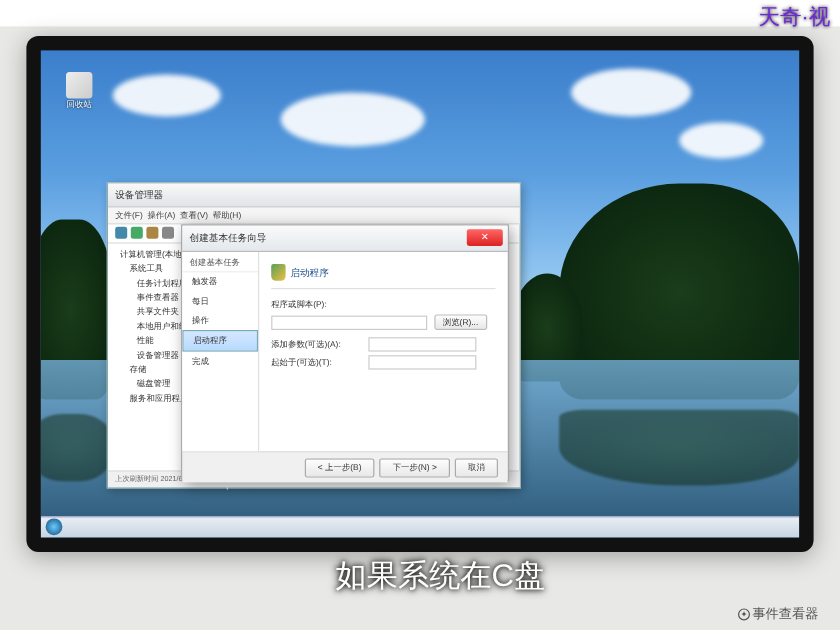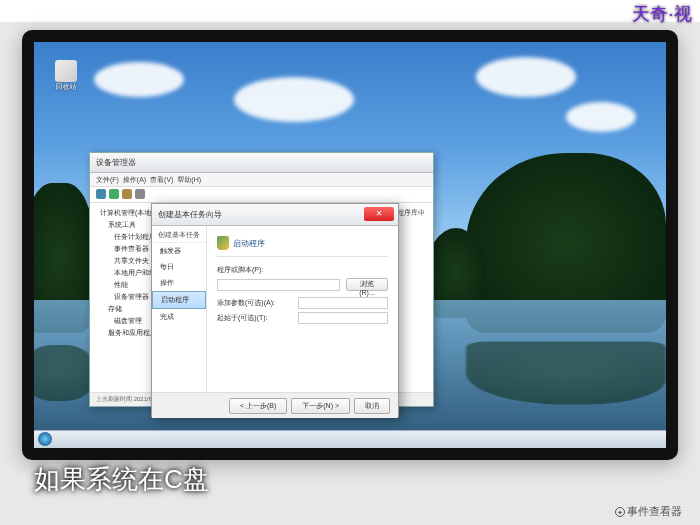--- a/index.html
+++ b/index.html
@@ -20,38 +20,38 @@
 .mgr { position:absolute; left:55px; top:110px; width:345px; height:255px; background:#fff; border:1px solid #8aa; box-shadow:2px 2px 8px rgba(0,0,0,0.3);}
 .mgr-title { height:20px; background:linear-gradient(180deg,#f8f8f8,#e0e4e8); border-bottom:1px solid #bbb; font-size:8px; padding:4px 6px; color:#333;}
 .mgr-tool { height:14px; border-bottom:1px solid #ddd; background:#f5f5f5; font-size:7px; color:#444; padding:2px 6px;}
 .mgr-icons { height:16px; border-bottom:1px solid #ddd; padding:2px 6px; display:flex; gap:3px;}
 .mini-ico { width:10px; height:10px; background:#6a9; border-radius:2px;}
 .mgr-body { height:205px; display:flex;}
 .mgr-tree { width:100px; border-right:1px solid #ddd; font-size:7px; padding:4px; color:#333; line-height:12px;}
 .tree-item { padding-left:6px; white-space:nowrap; overflow:hidden;}
 .tree-sub { padding-left:14px;}
 .mgr-content { flex:1; font-size:7px; padding:4px; color:#444; line-height:11px;}
-.dialog { position:absolute; left:117px; top:161px; width:248px; height:214px; background:#f4f4f4; border:1px solid #999; box-shadow:3px 3px 12px rgba(0,0,0,0.4); z-index:20;}
+.dialog { position:absolute; left:117px; top:145px; width:273px; height:214px; background:#f4f4f4; border:1px solid #999; box-shadow:3px 3px 12px rgba(0,0,0,0.4); z-index:20;}
 .dlg-title { height:22px; background:linear-gradient(180deg,#fafafa,#e4e8ec); border-bottom:1px solid #bbb; display:flex; align-items:center; padding:0 6px; font-size:8px; color:#333; position:relative;}
 .dlg-close { position:absolute; right:4px; top:3px; width:30px; height:14px; background:linear-gradient(180deg,#f66,#d22); border-radius:2px; color:#fff; font-size:8px; text-align:center; line-height:13px;}
 .dlg-body { height:166px; display:flex; background:#fff; margin:0;}
 .dlg-side { width:64px; background:#fff; border-right:1px solid #e0e0e0; font-size:7px; color:#333;}
 .side-section { padding:4px 6px 2px; color:#555; font-size:7px; border-bottom:1px solid #eee;}
 .side-item { padding:3px 8px; cursor:pointer;}
 .side-item.sel { background:linear-gradient(180deg,#d4e8ff,#b8daff); border:1px solid #7ab;}
 .dlg-main { flex:1; padding:8px 10px; font-size:7px; color:#444;}
 .dlg-head { font-size:8px; color:#1a4d8a; padding:2px 0 6px; border-bottom:1px solid #e0e0e0; margin-bottom:8px; display:flex; align-items:center; gap:4px;}
 .shield { width:12px; height:14px; background:linear-gradient(135deg,#5a9e5a,#f0c040); border-radius:2px 2px 4px 4px;}
 .form-row { display:flex; align-items:center; margin:3px 0; gap:6px;}
 .form-lbl { width:60px; color:#333;}
 .form-inp { width:90px; height:12px; border:1px solid #ccc; background:#fff; font-size:6px;}
 .btn-sm { height:13px; padding:0 6px; background:linear-gradient(180deg,#fdfdfd,#e8e8e8); border:1px solid #bbb; border-radius:2px; font-size:7px; color:#333;}
 .dlg-foot { height:26px; background:#f0f0f0; border-top:1px solid #ddd; display:flex; justify-content:flex-end; align-items:center; gap:4px; padding:0 8px;}
 .dlg-btn { height:16px; padding:0 10px; background:linear-gradient(180deg,#fdfdfd,#e8e8e8); border:1px solid #aaa; border-radius:2px; font-size:7px; color:#333; display:flex; align-items:center;}
-.subtitle { position:absolute; bottom:28px; left:0; right:0; color:#fff; font-size:26px; text-shadow:0 0 4px #000, 0 0 8px #000; z-index:100;padding-left:34px; }
+.subtitle { position:absolute; bottom:28px; left:0; right:0; text-align:center; color:#fff; font-size:26px; text-shadow:0 0 4px #000, 0 0 8px #000; z-index:100;padding-left:34px; }
 .taskbar { position:absolute; bottom:0; left:0; right:0; height:18px; background:linear-gradient(180deg,#e8eef5,#c8d4e0); border-top:1px solid #aac;}
 .start-orb { position:absolute; left:4px; bottom:2px; width:14px; height:14px; border-radius:50%; background:radial-gradient(circle,#6cf,#147);}
 .mgr-status { position:absolute; bottom:0; left:0; right:0; height:14px; background:#f0f0f0; border-top:1px solid #ddd; font-size:6px; color:#666; padding:2px 6px;}
 </style>
 </head>
 <body>
 
 <div class="topbar"></div>
 <div class="brand-top">天奇·视</div>
 <div class="brand-bottom"><span class="brand-bottom-icon">✦</span><span>事件查看器</span></div>

